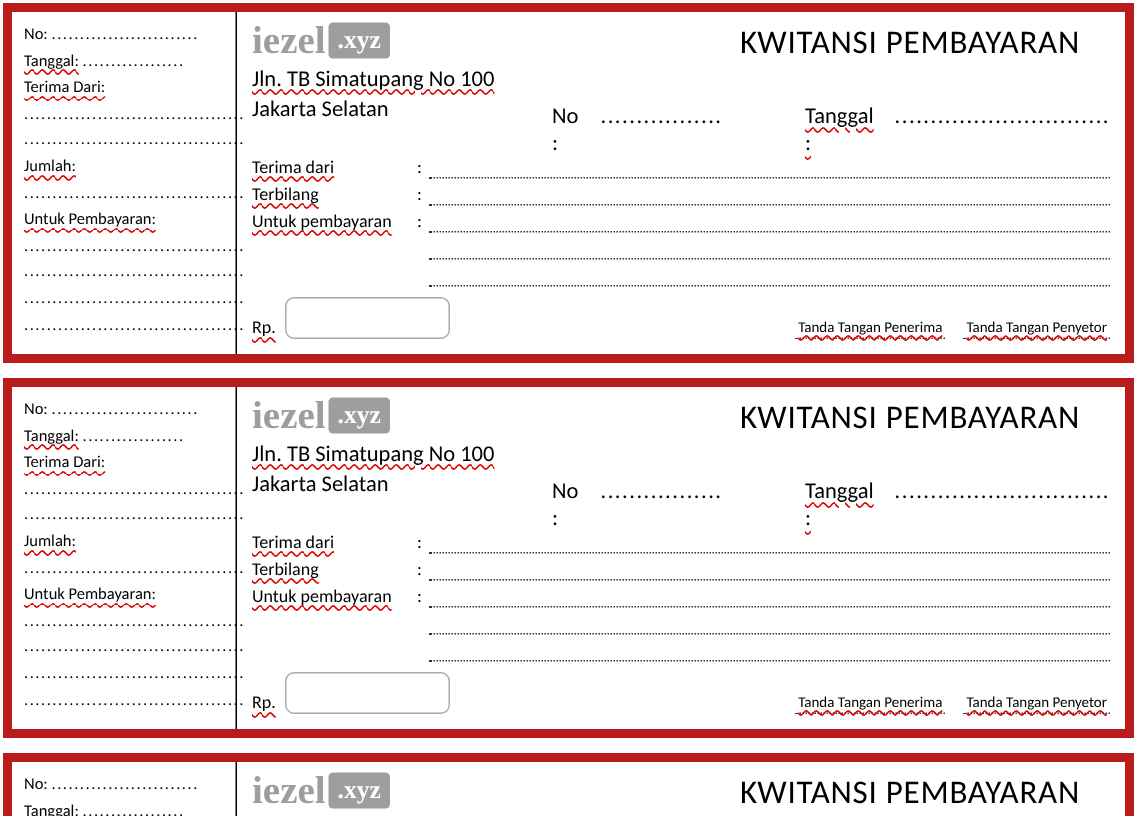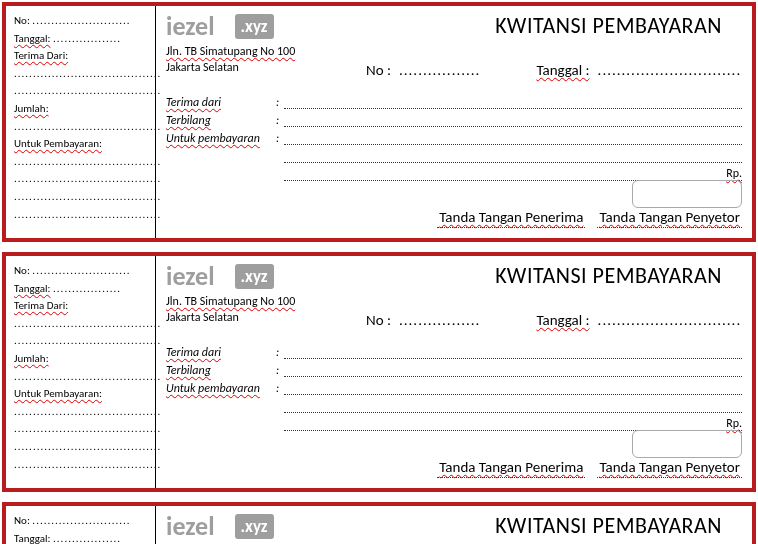--- a/index.html
+++ b/index.html
@@ -5,21 +5,21 @@
   * { box-sizing: border-box; margin: 0; padding: 0; }
   body {
     font-family: "Calibri", "Segoe UI", sans-serif;
     font-size: 12px;
     background: #fff;
     color: #000;
     padding: 2px;
     width: 758px;
   }
   .receipt {
-    border: 4px solid #b91c1c;
+    border: 6px solid #b91c1c;
     display: flex;
     margin-bottom: 10px;
     height: 240px;
     position: relative;
   }
   .receipt.partial { height: 55px; overflow: hidden; }
   .stub {
     width: 150px;
     border-right: 1px solid #000;
     padding: 6px 8px;
@@ -36,54 +36,53 @@
   .topline {
     display: flex;
     align-items: flex-start;
   }
   .logo {
     font-size: 26px;
     font-weight: 700;
     color: #9e9e9e;
     display: flex;
     align-items: center;
-    gap: 20px;
+    gap: 2px;
     margin-top: -2px;
+    font-family: Liberation Serif, serif;
   }
   .logo .badge {
     background: #9e9e9e;
     color: #fff;
     font-size: 17px;
     padding: 2px 6px;
     border-radius: 3px;
     font-weight: 600;
   }
   .title {
     font-size: 22px;
     font-weight: 400;
     margin-left: auto;
     margin-right: 20px;
     letter-spacing: 0.5px;
   }
   .addr {
     margin-top: 2px;
-    font-size: 12px;
+    font-size: 15px;
     line-height: 1.3;
   }
   .wavy { text-decoration: underline wavy #d00; text-decoration-thickness:1px; text-underline-offset:2px; }
   .numline {
     display: flex;
     gap: 8px;
     margin-top: -14px;
     margin-left: 200px;
     font-size: 15px;
   }
   .body {
-    margin-top: 16px;
-    font-style: italic;
   }
   .body-row {
     display: flex;
     align-items: flex-end;
     margin-bottom: 4px;
   }
   .body-row .lbl { width: 110px; }
   .body-row .colon { width: 8px; }
   .body-row .line {
     flex: 1;
@@ -96,34 +95,33 @@
     height: 14px;
     margin-bottom: 4px;
   }
   .footer {
     position: absolute;
     bottom: 10px;
     left: 10px;
     right: 10px;
     display: flex;
     align-items: flex-end;
-    flex-direction: column;
   }
   .rp-box {
     border: 1px solid #aaa;
     border-radius: 6px;
     width: 110px;
     height: 28px;
     margin-left: 6px;
   }
   .sigs {
     margin-left: auto;
     display: flex;
     gap: 12px;
-    font-size: 15px;
+    font-size: 10px;
   }
   .sigs span { border-bottom: 1px dotted #333; padding: 0 2px 1px 2px;}
 </style>
 </head>
 <body>
 
 <div class="receipt">
   <div class="stub">
     <div class="stub-row"><span>No:</span> <span class="dotline">..........................</span></div>
     <div class="stub-row"><span class="wavy">Tanggal:</span> <span class="dotline">..................</span></div>

